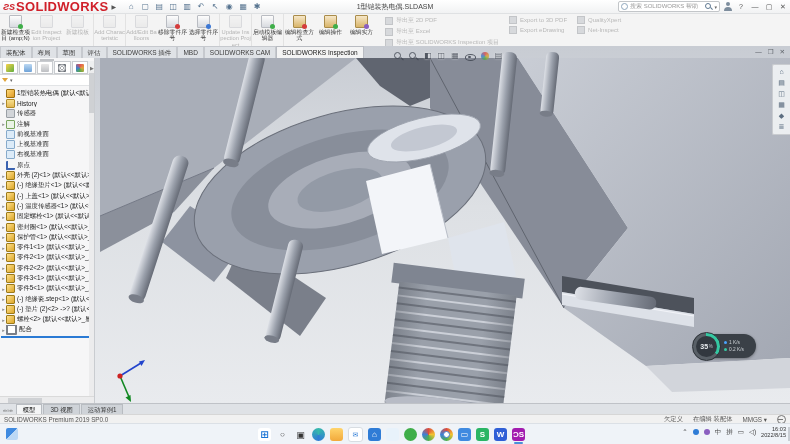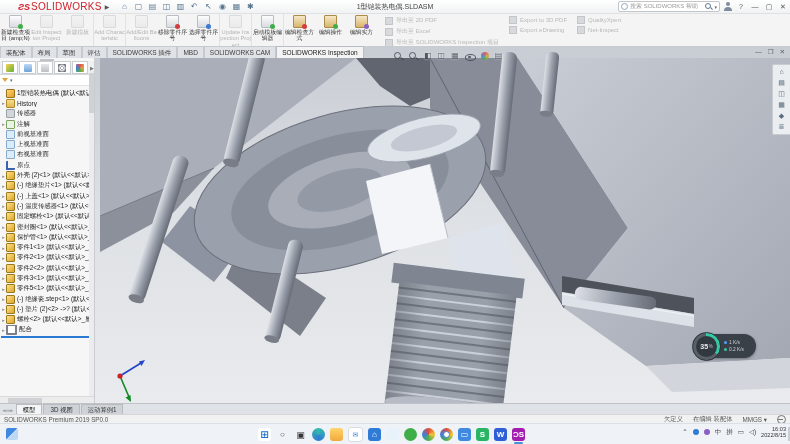--- a/index.html
+++ b/index.html
@@ -3,23 +3,23 @@
 <meta charset="utf-8">
 <style>
   html,body{margin:0;padding:0}
   body{position:relative;width:790px;height:444px;overflow:hidden;background:#e8eaec;
        font-family:"Liberation Sans","DejaVu Sans",sans-serif;font-size:7px;color:#333;
        -webkit-font-smoothing:antialiased}
   
   .titlebar{position:absolute;left:0;top:0;width:790px;height:13px;
     background:linear-gradient(#ffffff,#f1f2f3);border-bottom:1px solid #dfe1e3;
     display:flex;align-items:center;z-index:50}
-  .logo{display:flex;align-items:center;margin-left:18px;white-space:nowrap}
+  .logo{display:flex;align-items:center;margin-left:3px;white-space:nowrap}
   .logo .mark{color:#d0202a;font-weight:bold;font-style:italic;font-size:9px;margin-right:1px}
-  .logo .word{color:#d0202a;font-weight:normal;font-size:10px;letter-spacing:.3px}
+  .logo .word{color:#d0202a;font-weight:bold;font-size:13px;letter-spacing:.3px}
   .logo-arrow{color:#555;font-size:6px;margin:0 4px 0 3px}
   .qa{display:flex;align-items:center;gap:4px;margin-left:6px}
   .qa .qico{width:10px;height:10px;line-height:10px;text-align:center;font-size:8px;color:#56738f}
   .doc-title{position:absolute;left:50%;transform:translateX(-50%);color:#444;font-size:7px;white-space:nowrap}
   .tb-right{position:absolute;right:2px;top:1px;display:flex;align-items:center;gap:4px}
   .searchbox{display:flex;align-items:center;width:96px;height:9px;background:#fff;
     border:1px solid #c3c6c9;border-radius:2px;padding:0 2px;gap:2px}
   .searchbox .q-circ{width:5px;height:5px;border:1px solid #8fa7bd;border-radius:50%;flex:none}
   .searchbox .ph{color:#9a9a9a;font-size:6px;white-space:nowrap;overflow:hidden;flex:1}
   .mag{position:relative;width:7px;height:7px;flex:none}

